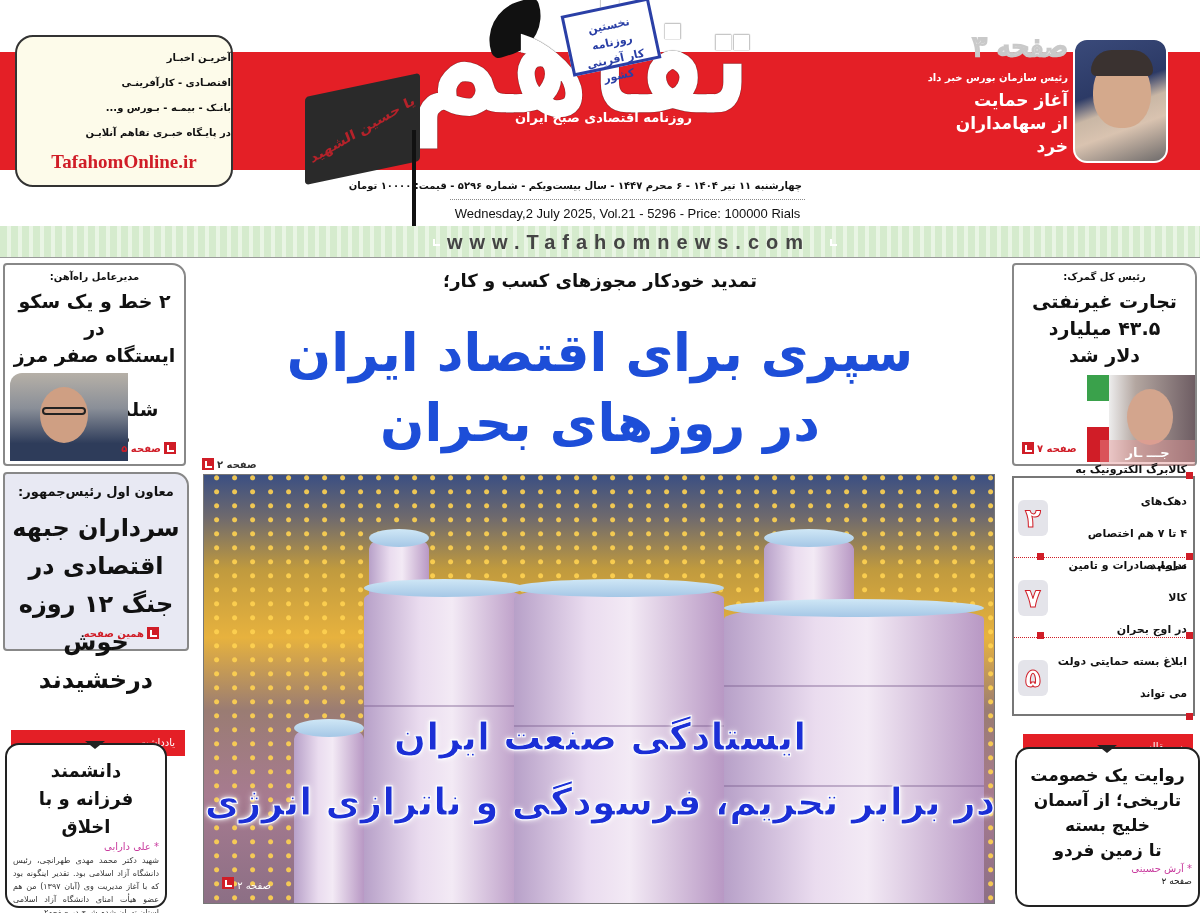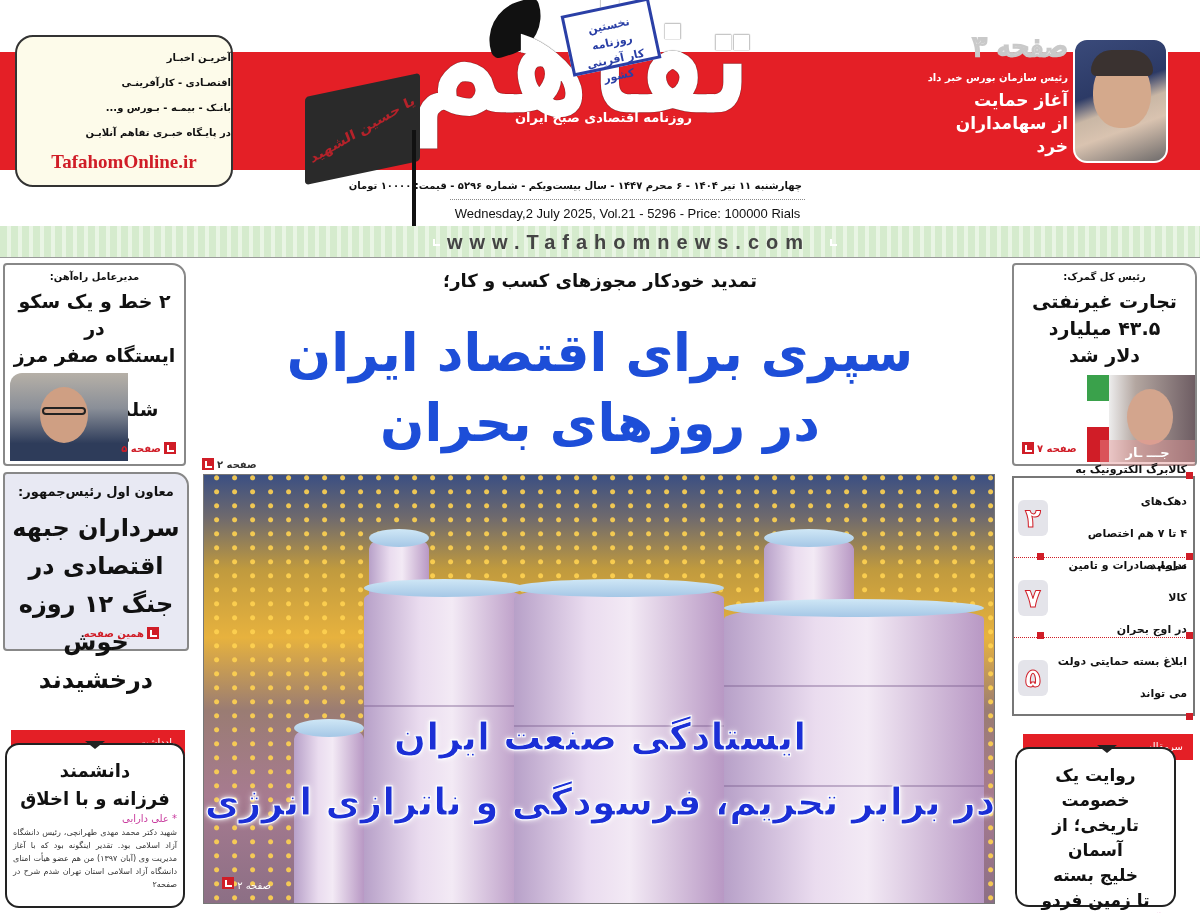--- a/index.html
+++ b/index.html
@@ -71,28 +71,28 @@
   
   .edit { position: absolute; }
   .edit .tab { position: absolute; top: 7px; height: 26px; background: #e41f26; color: #fff; font-size: 10px; font-weight: normal; text-align: right; padding: 7px 10px 0 0; }
   .edit .body { position: absolute; top: 20px; border: 2px solid #222; border-radius: 14px; background: #fff; text-align: center; }
   .edit .notch { position: absolute; top: 18px; width: 0; height: 0; border-left: 10px solid transparent; border-right: 10px solid transparent; border-top: 8px solid #222; }
   .edit .head { font-weight: bold; font-size: 17px; line-height: 25px; }
   .author { color: #c83a9d; font-size: 10px; text-align: right; }
 
   .edit-left { left: 5px; top: 723px; width: 173px; height: 175px; }
   .edit-left .tab { left: 6px; width: 174px; }
-  .edit-left .body { left: 0; width: 180px; height: 165px; padding: 12px 6px 4px; }
+  .edit-left .body { left: 0; width: 162px; height: 165px; padding: 12px 6px 4px; }
   .edit-left .notch { left: 80px; }
   .edit-left .head { font-size: 18px; line-height: 28px; }
   .edit-left p.txt { font-size: 8px; line-height: 13px; text-align: justify; color: #333; margin-top: 2px; }
 
   .edit-right { left: 1015px; top: 727px; width: 185px; height: 180px; }
   .edit-right .tab { left: 8px; width: 170px; }
-  .edit-right .body { left: 0; width: 161px; height: 160px; padding: 14px 6px 4px; }
+  .edit-right .body { left: 0; width: 185px; height: 160px; padding: 14px 6px 4px; }
   .edit-right .notch { left: 82px; }
   .edit-right .foot { font-size: 9px; text-align: right; margin-top: 2px; }
 
   
   .kicker-main { position: absolute; left: 380px; top: 270px; width: 440px; text-align: center; font-size: 18px; font-weight: bold; }
   .headline { position: absolute; left: 250px; top: 318px; width: 700px; text-align: center; font-family: "DejaVu Sans", sans-serif; font-weight: bold; font-size: 52px; line-height: 70px; color: #1d4ed8; }
   .main-ref { position: absolute; left: 202px; top: 458px; direction: rtl; }
 
   
   .main-img { position: absolute; left: 203px; top: 474px; width: 792px; height: 430px; overflow: hidden; border: 1px solid #777;

